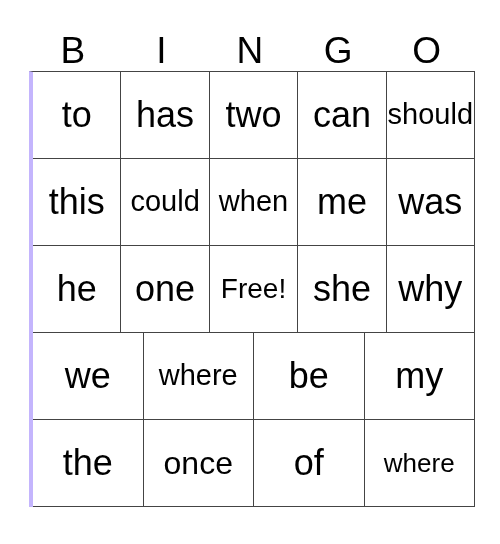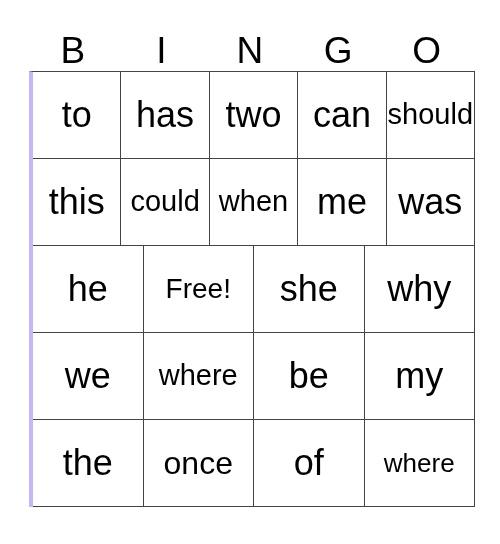--- a/index.html
+++ b/index.html
@@ -130,20 +130,23 @@
       <div class="cell">
           <span class="cell-text sz-xl">was</span>
         </div>
     </div>
 
     <div class="grid-row">
       <div class="cell">
           <span class="cell-text sz-xl">he</span>
         </div>
       <div class="cell">
+          <span class="cell-text sz-xl">one</span>
+        </div>
+      <div class="cell">
           <span class="cell-text sz-l">Free!</span>
         </div>
       <div class="cell">
           <span class="cell-text sz-xl">she</span>
         </div>
       <div class="cell">
           <span class="cell-text sz-xl">why</span>
         </div>
     </div>
 

